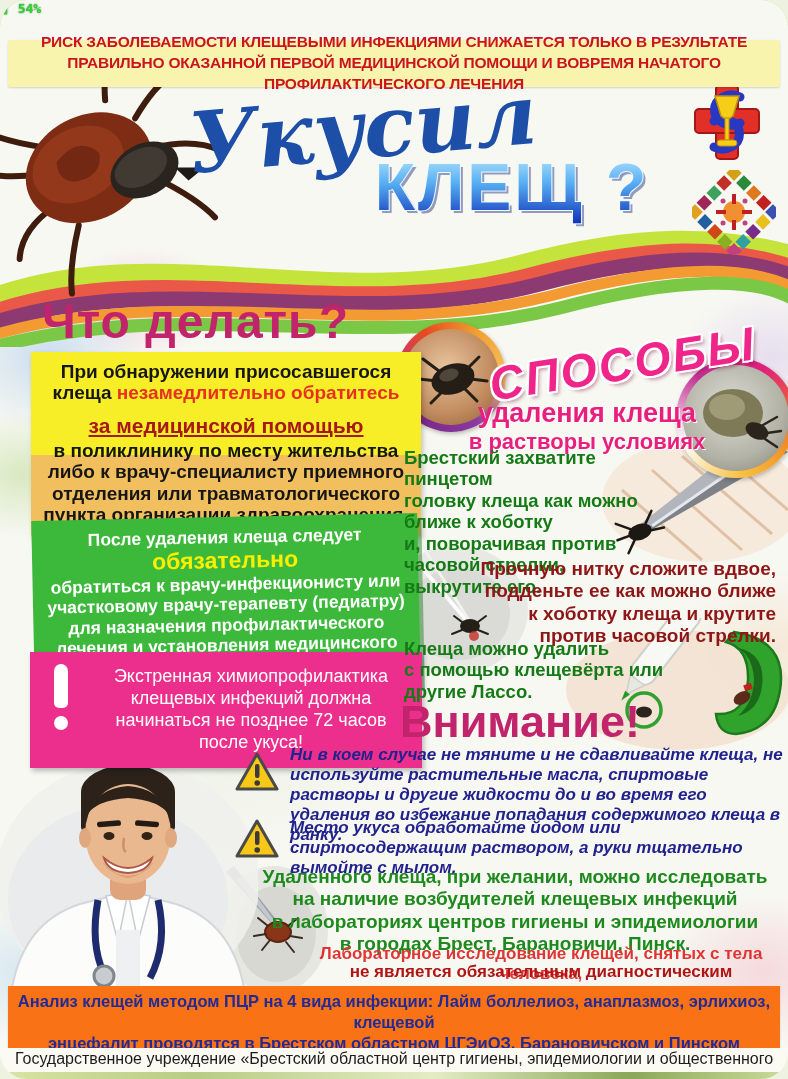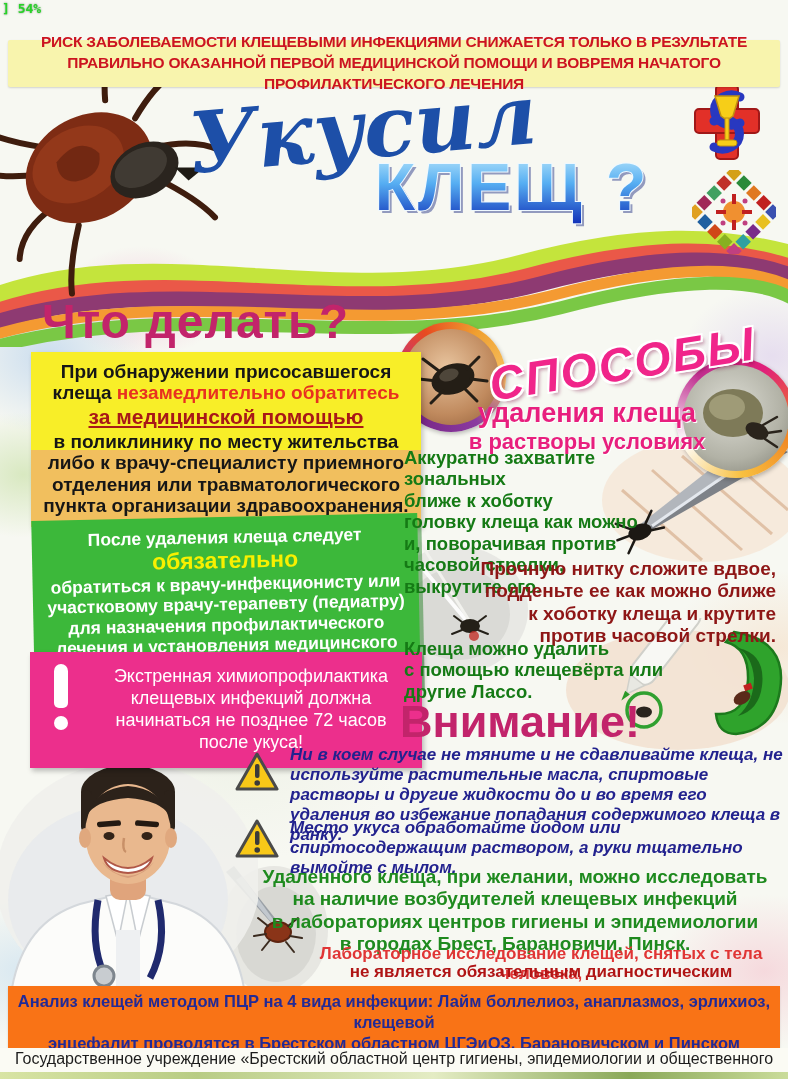--- a/index.html
+++ b/index.html
@@ -1,18 +1,18 @@
 <!DOCTYPE html>
 <html><head>
 <meta charset="utf-8">
 <style>
   html,body{margin:0;padding:0;}
   body{width:788px;height:1079px;overflow:hidden;background:#eef2e0;
        font-family:"Liberation Sans", sans-serif;}
-  #poster{position:relative;width:788px;height:1079px;overflow:hidden;background:#f4f6ec;}
+  #poster{position:relative;width:788px;height:1079px;overflow:hidden;background:#f4f6ec;border-radius:27px;}
 
   
   .bg-foliage{position:absolute;left:0;top:0;width:788px;height:330px;z-index:0;
     background:
       radial-gradient(150px 110px at 4% 18%, #86c43c 0%, rgba(134,196,60,0) 70%),
       radial-gradient(190px 120px at 16% 2%, #b9e24f 0%, rgba(185,226,79,0) 72%),
       radial-gradient(170px 110px at 38% 6%, #d3ec9a 0%, rgba(211,236,154,0) 70%),
       radial-gradient(200px 130px at 62% 4%, #a5d84a 0%, rgba(165,216,74,0) 70%),
       radial-gradient(200px 150px at 92% 12%, #8cc948 0%, rgba(140,201,72,0) 72%),
       radial-gradient(160px 130px at 98% 45%, #b5dd6a 0%, rgba(181,221,106,0) 72%),
@@ -53,21 +53,21 @@
   .waves{position:absolute;left:0;top:212px;width:788px;height:135px;z-index:1;}
 
   
   .heading-what{position:absolute;left:42px;top:294px;z-index:4;color:#c2246b;
     font-size:48px;font-weight:bold;letter-spacing:1px;}
   .box1{position:absolute;left:31px;top:352px;width:390px;z-index:4;box-sizing:border-box;
     background:linear-gradient(180deg,#f8ee28 0%,#f8ee28 56%,#f1bf5e 56%,#f1bf5e 100%);
     padding:9px 6px 10px;text-align:center;font-weight:bold;font-size:19px;line-height:1.13;
     color:#161616;box-shadow:2px 3px 5px rgba(0,0,0,.22);}
   .box1 .red{color:#e83020;}
-  .box1 .med{display:block;color:#a81818;font-size:21px;text-decoration:underline;margin:1px 0 2px;}
+  .box1 .med{display:block;color:#a81818;font-size:21px;text-decoration:underline;margin:10px 0 2px;}
   .box2{position:absolute;left:33px;top:517px;width:386px;z-index:4;box-sizing:border-box;
     background:#3cb83a;transform:rotate(-1.2deg);padding:10px 8px 13px;text-align:center;
     color:#ffffff;font-weight:bold;font-size:17.5px;line-height:1.17;
     box-shadow:4px 6px 0 rgba(40,130,40,.5);}
   .box2 .hl{display:block;color:#f8f000;font-size:23px;line-height:1.05;margin:1px 0;}
   .box3{position:absolute;left:30px;top:652px;width:392px;z-index:4;box-sizing:border-box;
     background:#ec2f8c;padding:14px 12px 14px 62px;text-align:center;color:#fff;
     font-weight:normal;font-size:18px;line-height:1.22;box-shadow:2px 3px 5px rgba(0,0,0,.25);}
   .excl{position:absolute;left:22px;top:12px;width:18px;height:68px;}
   .excl .bar{position:absolute;left:2px;top:0;width:14px;height:44px;background:#fff;
@@ -313,23 +313,23 @@
             <path d="M82,74 L94,82"></path>
         </g>
       </svg>
     </div>
   </div>
   <div class="methods-script">СПОСОБЫ</div>
   <div class="methods-sub1">удаления клеща</div>
   <div class="methods-sub2">в растворы условиях</div>
 
   <div class="tweezers-text">
-    <div>Аккуратно захватите зональных</div>
+    <div>Брестский захватите пинцетом</div>
+    <div>головку клеща как можно</div>
     <div>ближе к хоботку</div>
-    <div>головку клеща как можно</div>
     <div>и, поворачивая против</div>
     <div>часовой стрелки,</div>
     <div>выкрутите его.</div>
   </div>
   <svg class="tweezers-img" viewBox="0 0 206 140">
     <ellipse cx="120" cy="70" rx="100" ry="62" fill="#f6e8d8" opacity=".85"></ellipse>
     <g stroke="#d8b090" stroke-width="3" opacity=".7">
       <path d="M40,60 L120,130"></path>
         <path d="M70,40 L160,120"></path>
         <path d="M100,26 L190,104"></path>

